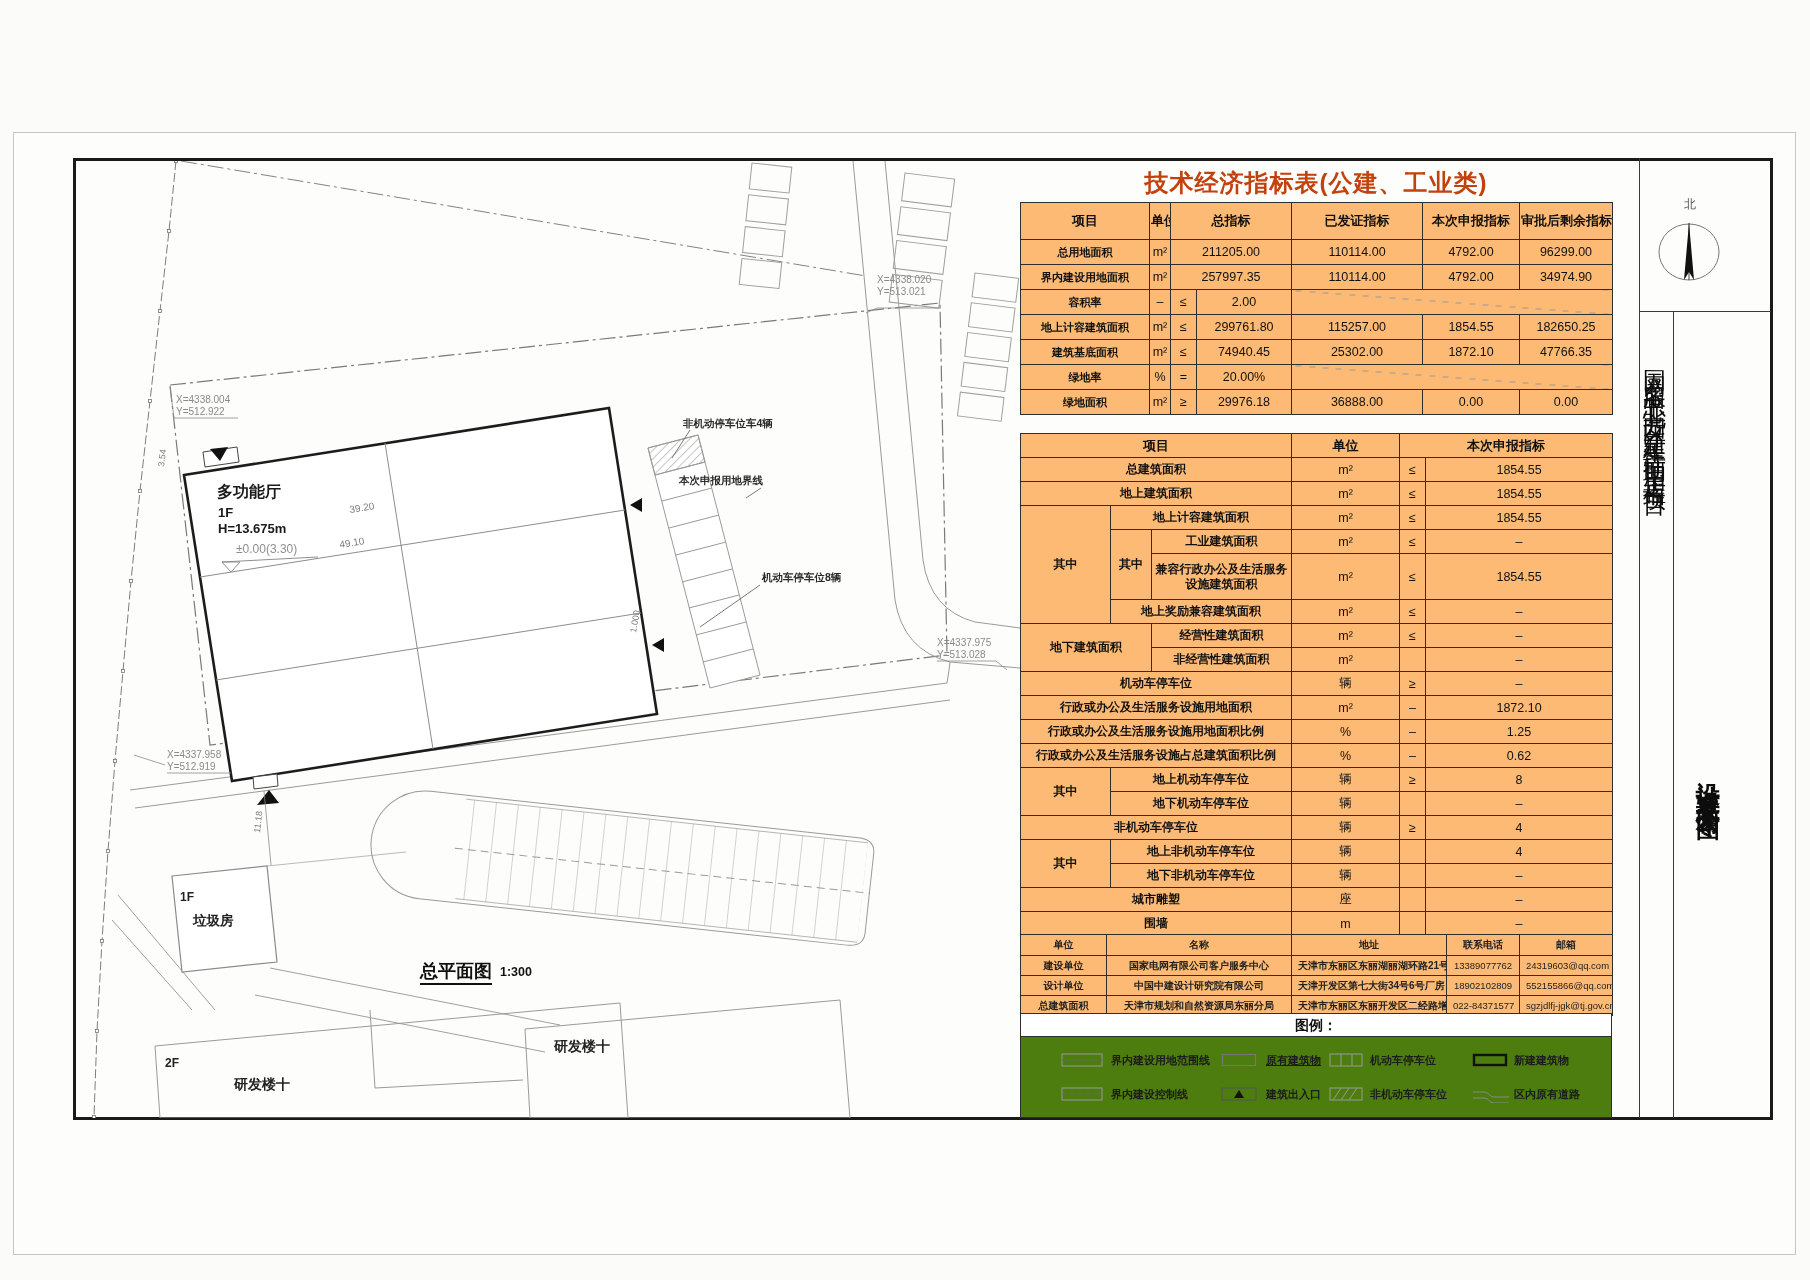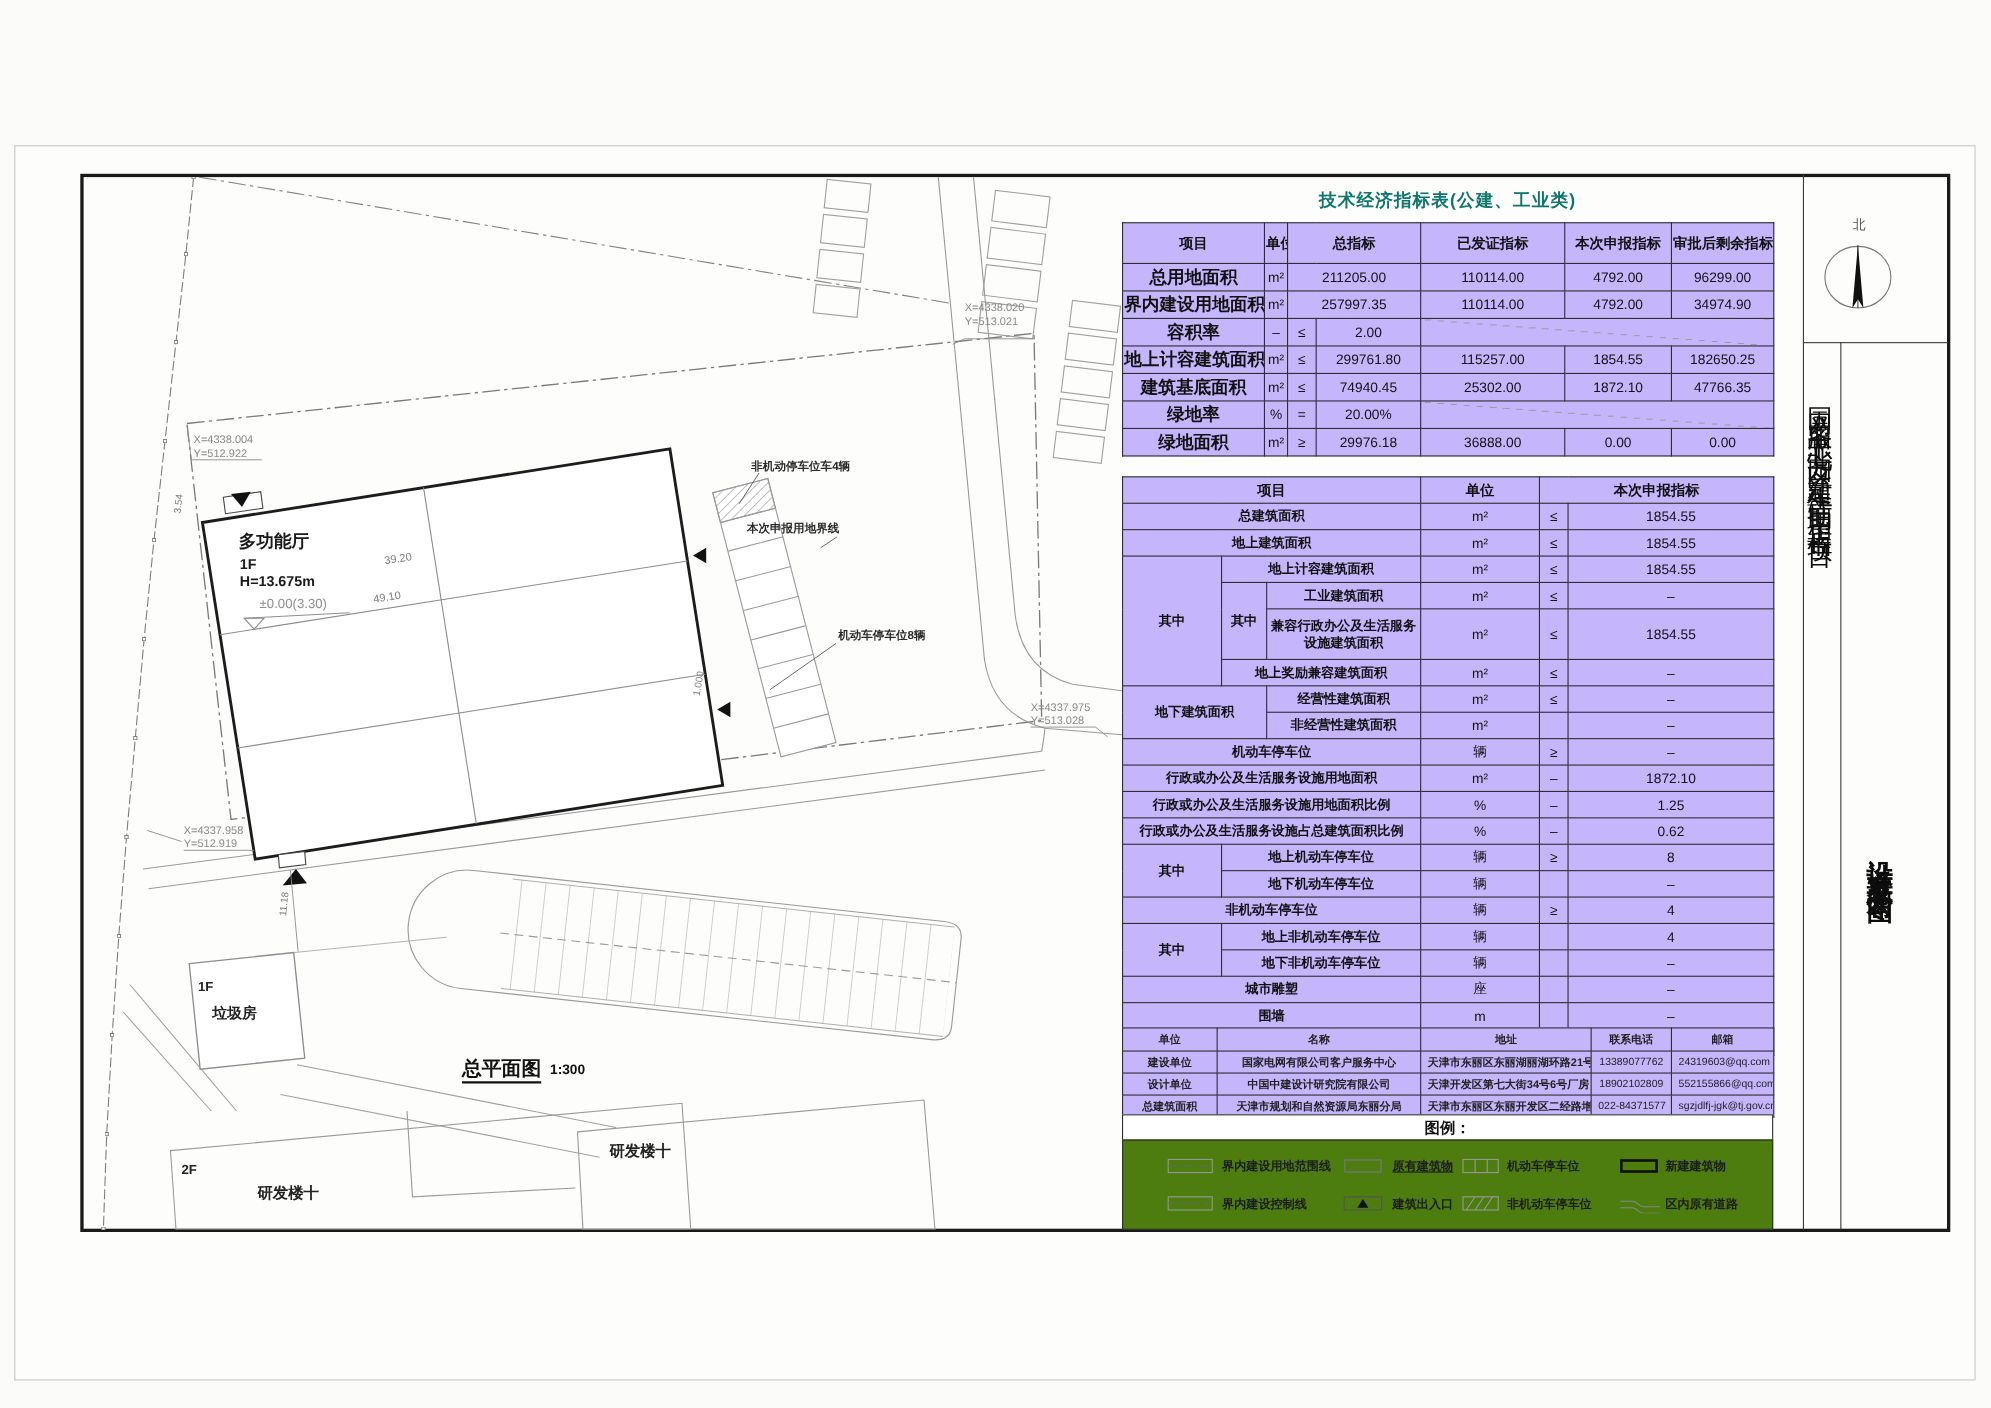--- a/index.html
+++ b/index.html
@@ -2,28 +2,28 @@
 <html><head>
 <meta charset="utf-8">
 <style>
   html,body{margin:0;padding:0;}
   body{font-family:"Liberation Sans","DejaVu Sans",sans-serif;background:#f2f2ef;}
   #canvas{position:relative;width:1810px;height:1280px;background:#fbfbf9;overflow:hidden;}
   #sheet{position:absolute;left:13px;top:132px;width:1783px;height:1123px;background:#fdfdfc;border:1px solid #c6c6c2;box-sizing:border-box;}
   #frame{position:absolute;left:73px;top:158px;width:1700px;height:962px;border:3px solid #1a1a1a;box-sizing:border-box;}
   .abs{position:absolute;}
   
-  .dwg-table{border-collapse:collapse;table-layout:fixed;background:#c4b5fd;}
+  .dwg-table{border-collapse:collapse;table-layout:fixed;background:#fdba74;}
   .dwg-table td{border:1px solid #2e2e2e;text-align:center;vertical-align:middle;padding:0 1px;color:#111;overflow:hidden;}
   #t1-title{left:1020px;top:168px;width:592px;height:30px;line-height:30px;text-align:center;
-            font-size:16px;font-weight:700;color:#0f766e;letter-spacing:1px;}
+            font-size:24px;font-weight:700;color:#c2410c;letter-spacing:1px;}
   #table1{left:1020px;top:202px;width:592px;}
   #table1 td{font-size:12.5px;height:24px;white-space:nowrap;}
   #table1 tr.hdr td{height:36px;font-weight:700;font-size:13px;}
-  #table1 td.lbl{font-weight:700;font-size:16px;}
+  #table1 td.lbl{font-weight:700;font-size:11px;}
   #table2{left:1020px;top:433px;width:592px;}
   #table2 td{font-size:12.5px;height:23px;}
   #table2 tr.hdr td{font-weight:700;font-size:13px;}
   #table2 td.lbl{font-weight:700;font-size:12px;}
   #table2 td.wrap{white-space:normal;line-height:1.25;}
   td.diag{background:linear-gradient(to top right,transparent 49.5%,#9a9a9a 49.5%,#9a9a9a 50.4%,transparent 50.4%);}
   #info-table{left:1020px;top:934px;width:592px;}
   #info-table td{font-size:10px;height:19px;text-align:center;padding:0 6px;font-weight:600;color:#222;white-space:nowrap;}
   #info-table tr.hdr td{height:20px;font-weight:700;}
   #info-table td.ctr{text-align:center;}

